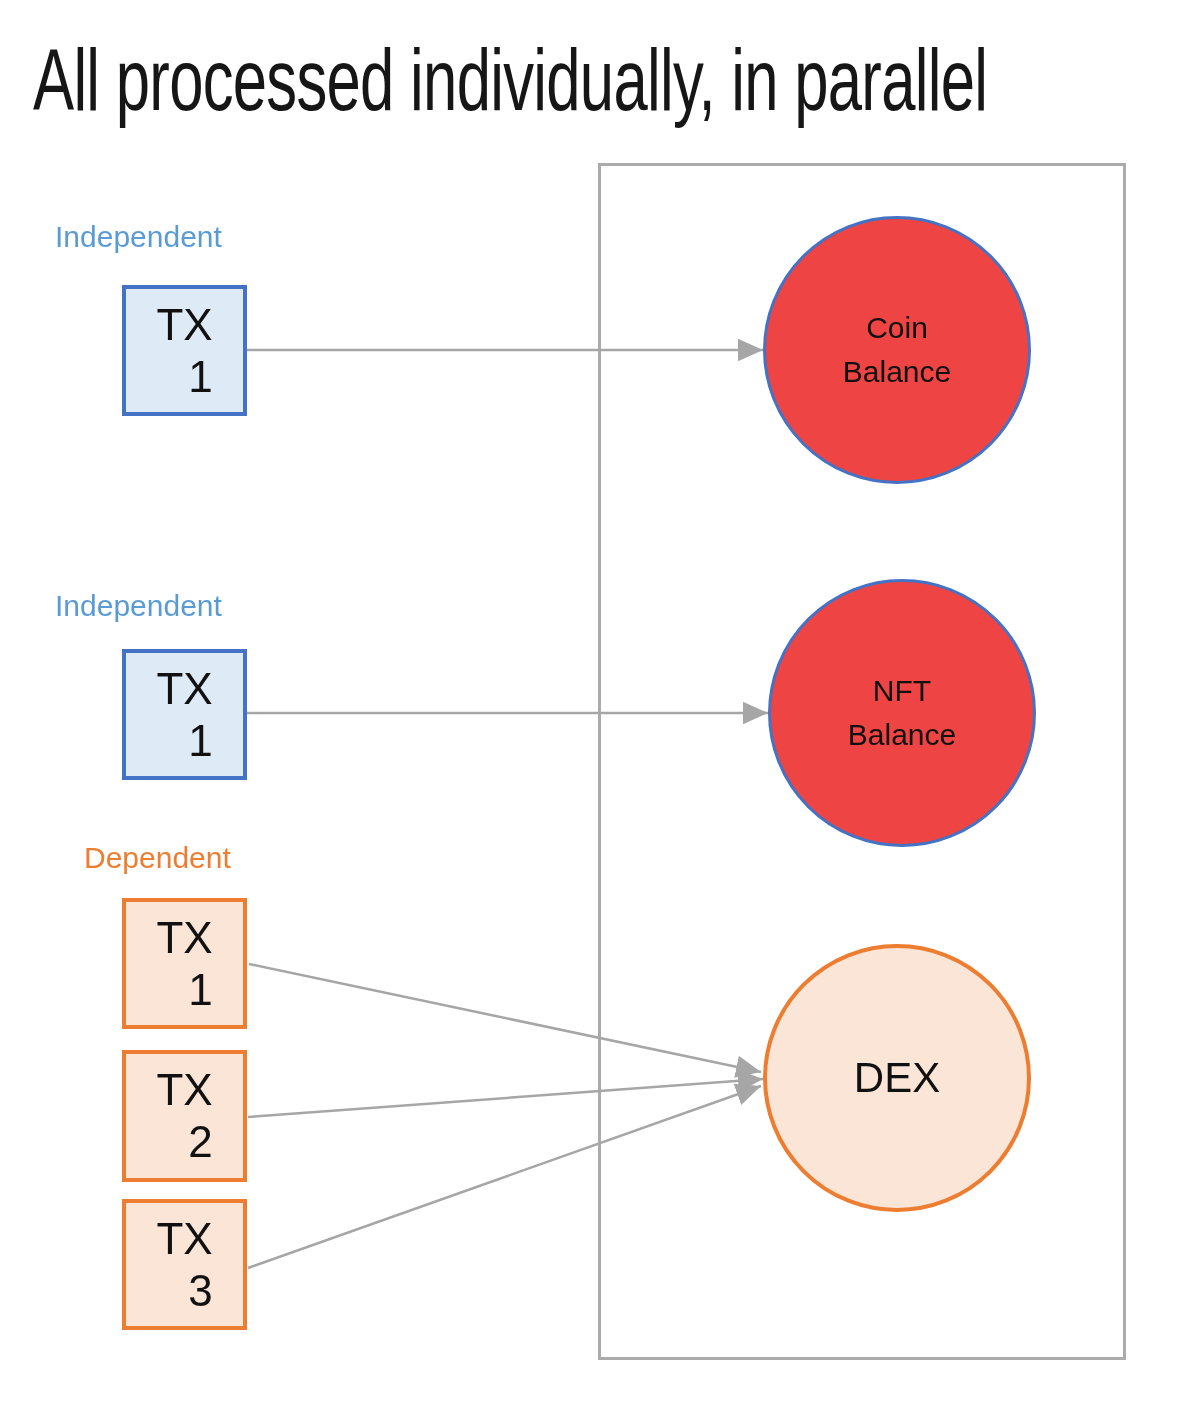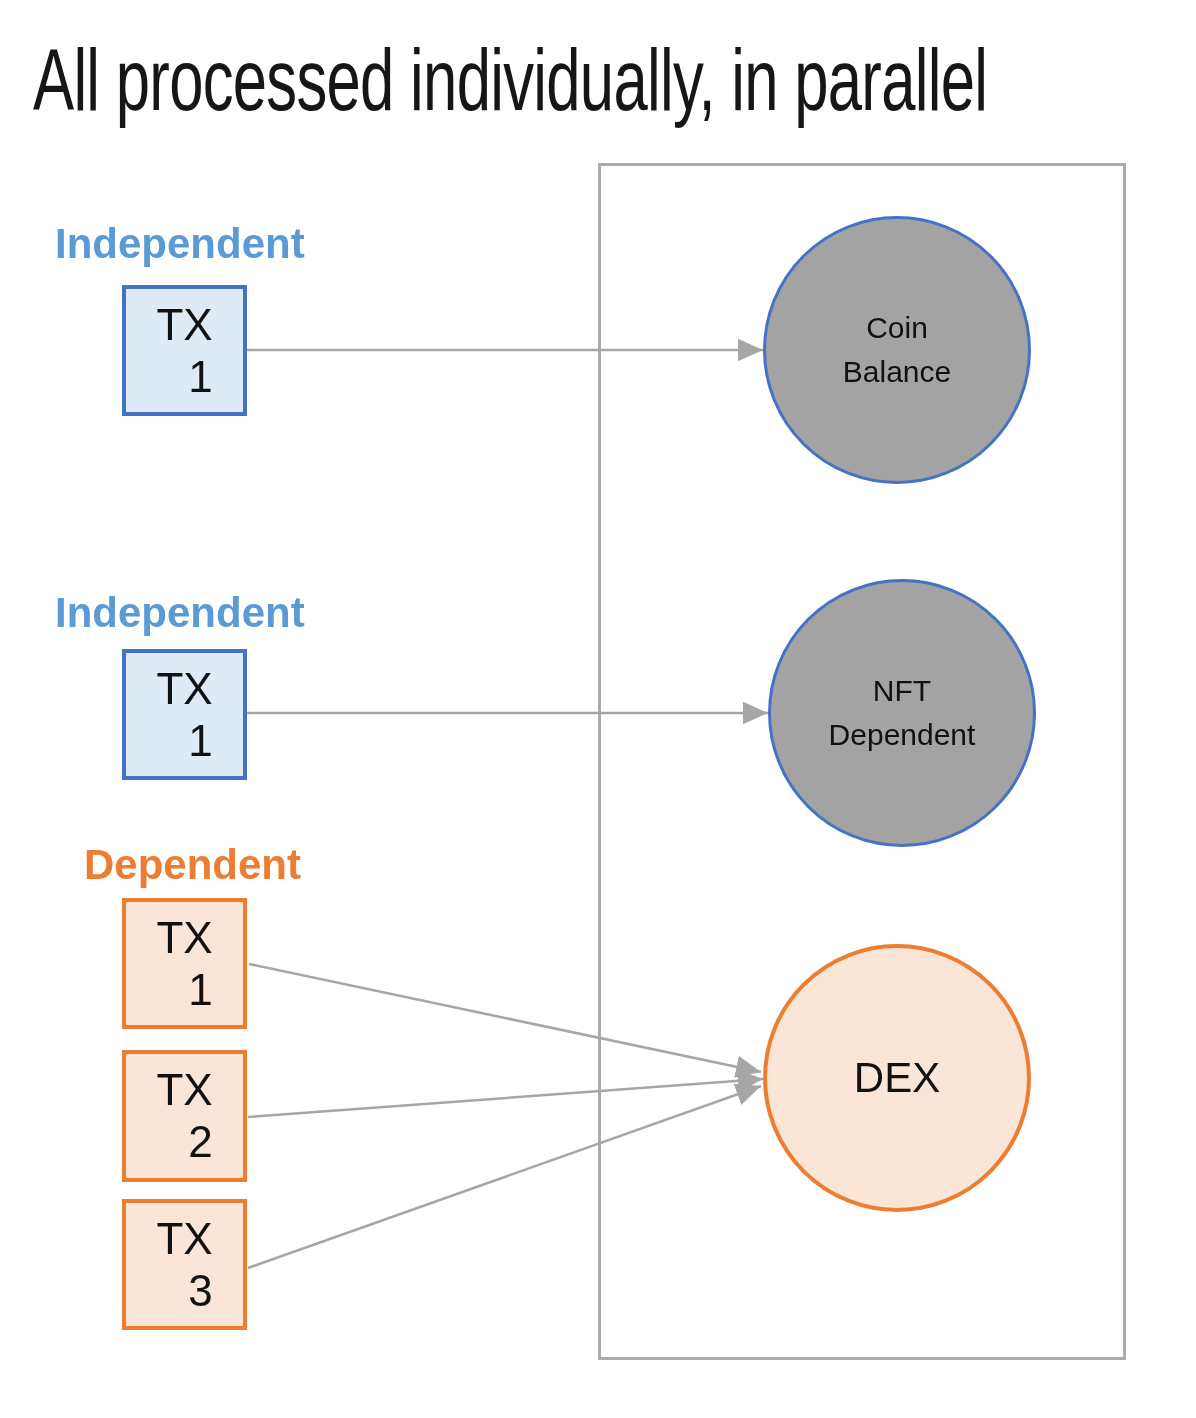--- a/index.html
+++ b/index.html
@@ -39,24 +39,23 @@
     background: transparent;
   }
   .connectors {
     position: absolute;
     left: 0;
     top: 0;
     pointer-events: none;
   }
   .group-label {
     position: absolute;
-    font-size: 42px;
+    font-size: 30px;
     line-height: 1.15;
     white-space: nowrap;
-    font-weight: bold;
   }
   .group-label.blue { color: #5b9bd5; }
   .group-label.orange { color: #ed7d31; }
   .tx-box {
     position: absolute;
     width: 125px;
     height: 131px;
     box-sizing: border-box;
     display: flex;
     align-items: center;
@@ -84,21 +83,21 @@
     height: 268px;
     border-radius: 50%;
     box-sizing: border-box;
     display: flex;
     align-items: center;
     justify-content: center;
     text-align: center;
   }
   .circle.blue {
     border: 3px solid #4472c4;
-    background: #a3a3a3;
+    background: #ef4444;
   }
   .circle.orange {
     border: 4px solid #ed7d31;
     background: #fbe5d6;
   }
   .circle .circle-text {
     font-size: 30px;
     line-height: 44px;
     color: #111111;
     white-space: pre-line;
@@ -129,21 +128,21 @@
     <line x1="248" y1="1117" x2="763" y2="1079" stroke="#a6a6a6" stroke-width="2.5" marker-end="url(#arrowhead)"></line>
     <line x1="248" y1="1268" x2="761" y2="1086" stroke="#a6a6a6" stroke-width="2.5" marker-end="url(#arrowhead)"></line>
   </svg>
 
   <div class="circle blue" style="left:763px; top:216px;">
     <span class="circle-text">Coin
 Balance</span>
   </div>
   <div class="circle blue" style="left:768px; top:579px;">
     <span class="circle-text">NFT
-Dependent</span>
+Balance</span>
   </div>
   <div class="circle orange" style="left:763px; top:944px;text-align:right;">
     <span class="circle-text">DEX</span>
   </div>
 
   <div class="group-label blue" style="left:55px; top:220px;">Independent</div>
   <div class="tx-box blue" style="left:122px; top:285px;">
     <span class="box-text">TX
 1</span>
   </div>

